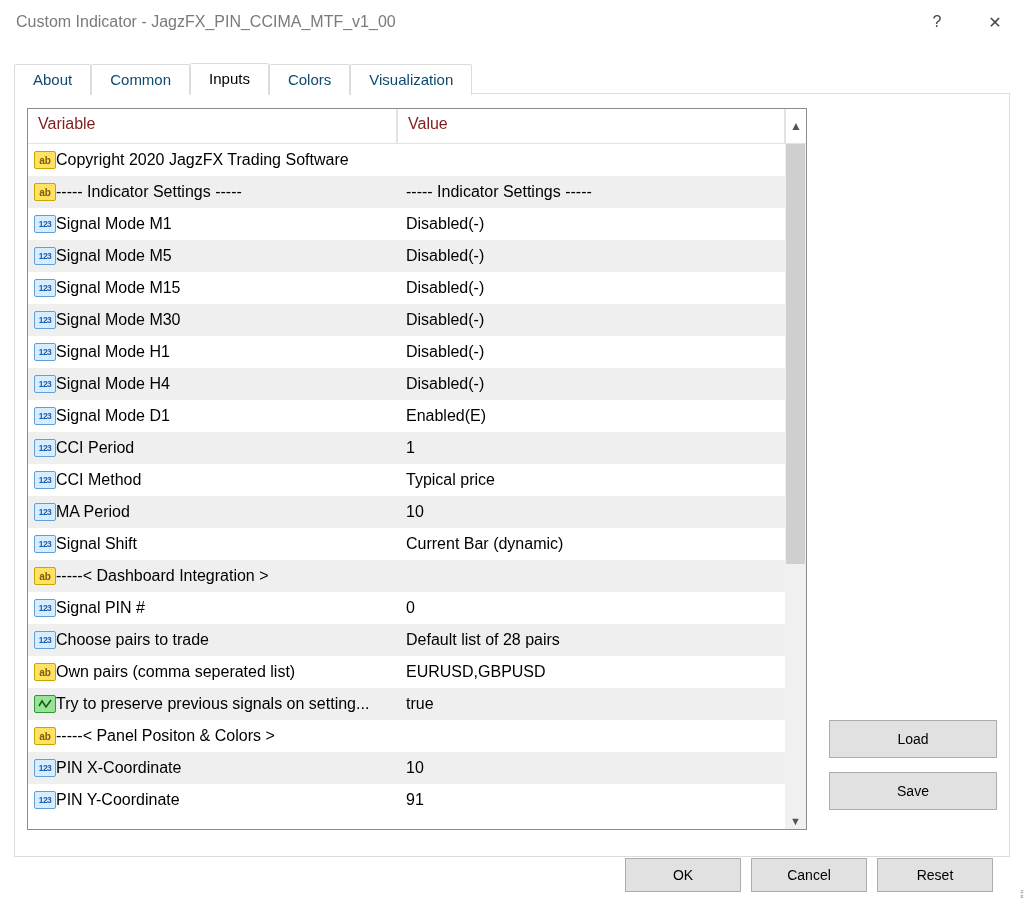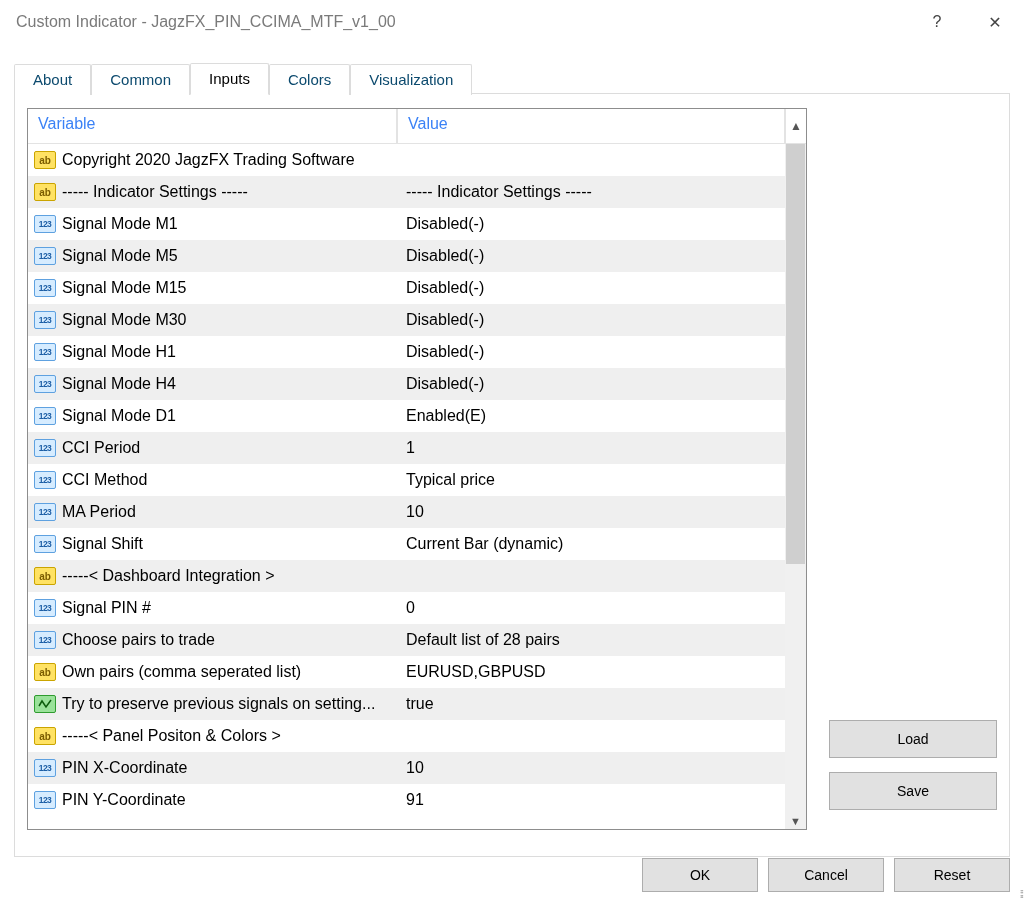--- a/index.html
+++ b/index.html
@@ -84,21 +84,21 @@
       position: relative;
     }
     .hdr {
       display: flex;
       height: 35px;
       background: #ffffff;
     }
     .hdr .col {
       padding: 6px 10px;
       font-size: 16px;
-      color: #3b82f6;
+      color: #7f1d1d;
       border: 1px solid #e3e3e3;
       border-top: none;
     }
     .hdr .col.var { width: 369px; border-left: none; }
     .hdr .col.val { flex: 1; }
     .hdr .col.sc  { width: 21px; border-right: none; display:flex; align-items:center; justify-content:center; color:#555; font-size:12px; }
 
     .rows {
       position: absolute;
       top: 35px; left: 0; right: 21px; bottom: 0;
@@ -107,21 +107,20 @@
     .row {
       display: flex;
       height: 32px;
       align-items: center;
     }
     .row.alt { background: #efefef; }
     .cell-var {
       width: 368px;
       display: flex;
       align-items: center;
-      gap: 6px;
       padding-left: 6px;
       font-size: 16px;
     }
     .cell-val {
       flex: 1;
       padding-left: 10px;
       font-size: 16px;
     }
 
     .ic { width: 22px; height: 18px; border-radius: 2px; display:inline-flex; align-items:center; justify-content:center; font-size:10px; font-weight:bold; font-family: Arial,sans-serif; }
@@ -156,21 +155,21 @@
       width: 168px;
       display:flex; align-items:center; justify-content:center;
       font-size:14px;
       color:#000;
       margin-bottom: 14px;
       cursor: default;
     }
 
     .bottom-btns {
       position: absolute;
-      right: 14px; bottom: 10px;
+      right: 31px; bottom: 10px;
       display: flex;
       gap: 10px;
       border-radius: 10px;
     }
     .bottom-btns .btn { width: 116px; height: 34px; margin-bottom:0; }
     .bottom-btns .btn.wide { width: 116px; }
 
     .resize-grip {
       position:absolute; right:2px; bottom:2px; color:#aaa; font-size:10px; letter-spacing:-2px;
     }

